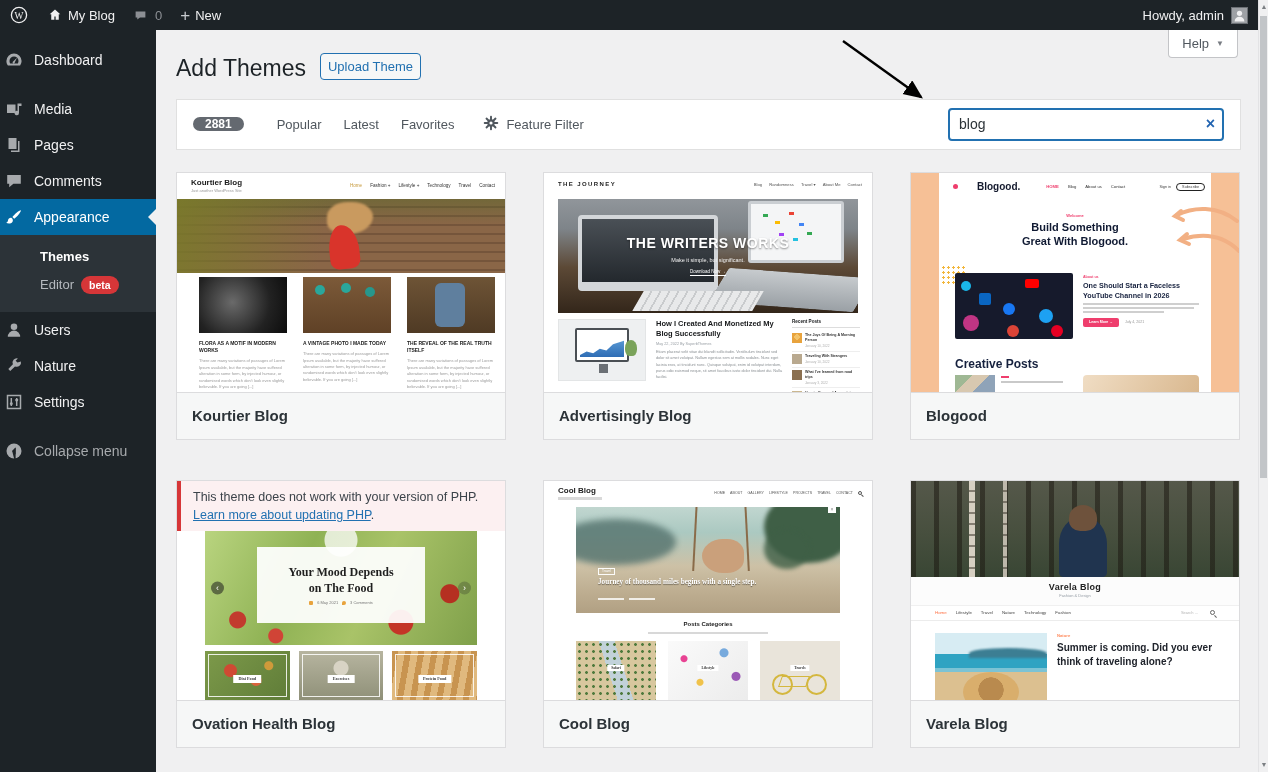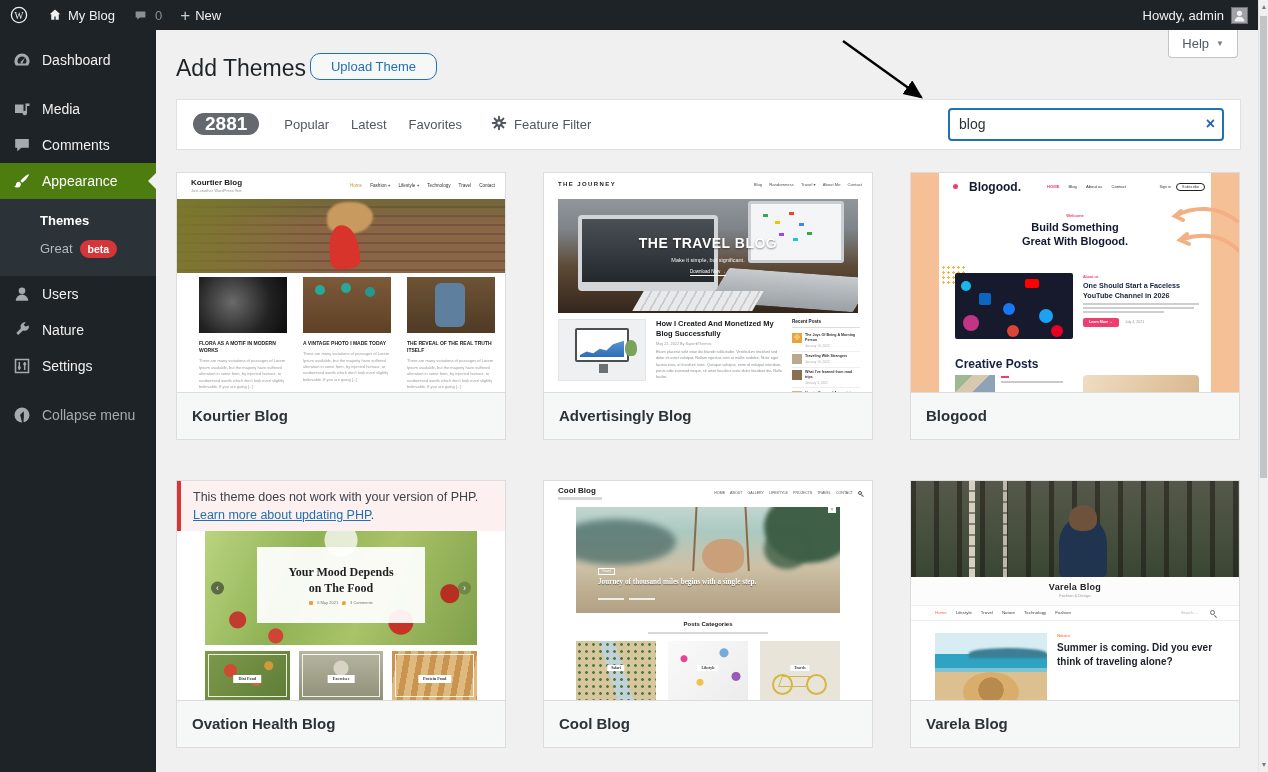--- a/index.html
+++ b/index.html
@@ -13,43 +13,43 @@
   .ab-item svg{display:block}
   .ab-count{color:#8c8f94;margin-left:2px}
   .ab-right{margin-left:auto;display:flex;align-items:center;gap:7px;padding:0 10px;cursor:pointer}
   .ab-greeting{color:#f0f0f1}
   .avatar{width:17px;height:17px;background:#9ea1a5;border:1px solid #6c7075;display:flex;align-items:end;justify-content:center;overflow:hidden}
   .avatar svg{display:block}
   .plus-glyph{font-size:17px;font-weight:400;color:#c8cbcf;line-height:1}
 
   
   .sidebar{position:absolute;left:0;top:30px;width:156px;height:742px;background:#1d2327;color:#f0f0f1;font-size:14px;z-index:30;padding-top:12px}
-  .mi{display:flex;align-items:center;gap:10px;padding:8px 8px 8px 12px;cursor:pointer;position:relative}
+  .mi{display:flex;align-items:center;gap:10px;padding:8px 8px 8px 4px;cursor:pointer;position:relative}
   .mi .ico{width:20px;height:20px;color:#a7aaad;flex:none}
   .mi .ico svg{display:block}
-  .mi.active{background:#4d7c0f;color:#fff}
+  .mi.active{background:#0369a1;color:#fff}
   .mi.active .ico{color:#fff}
   .mi.active::after{content:"";position:absolute;right:0;top:50%;margin-top:-8px;border:8px solid transparent;border-right-color:#f0f0f1}
   .mi.dim{color:#a7aaad}
   .sep{height:13px}
   .submenu{background:#2c3338;padding:8px 0 12px}
   .smi{padding:6px 12px 6px 40px;font-size:13px;color:#b4b9be;cursor:pointer;display:flex;align-items:center;gap:7px}
   .smi.current{color:#fff;font-weight:700}
   .beta{background:#d63638;color:#fff;font-size:10.5px;font-weight:700;padding:1.5px 8px;border-radius:9px;line-height:1.4}
 
   
   .content{position:absolute;left:156px;top:30px;right:10px;bottom:0}
   .help-tab{position:absolute;top:0;right:20px;background:#fff;border:1px solid #c3c4c7;border-top:none;border-radius:0 0 4px 4px;padding:6px 13px;font-size:13px;color:#50575e;display:flex;align-items:center;gap:7px;cursor:pointer;z-index:5}
   .help-caret{font-size:8px;color:#787c82}
   .title-row{padding:24px 0 0 20px;display:flex;align-items:center}
   h1.page-title{font-size:23px;font-weight:400;color:#1d2327;line-height:1.3}
-  .upload-btn{margin-left:4px;font-size:13px;font-family:inherit;padding:5px 20px;color:#2271b1;border:1px solid #2271b1;border-radius:10px;background:#f6f7f7;cursor:pointer;position:relative;top:-2px}
+  .upload-btn{margin-left:14px;font-size:13px;font-family:inherit;padding:5px 7px;color:#2271b1;border:1px solid #2271b1;border-radius:4px;background:#f6f7f7;cursor:pointer;position:relative;top:-2px}
 
   .wp-filter{margin:15px 17px 0 20px;height:51px;background:#fff;border:1px solid #e0e0e0;display:flex;align-items:center;padding:0 16px}
-  .count-badge{background:#646970;color:#fff;border-radius:30px;padding:0 12px;font-size:19px;font-weight:600;margin-right:14px}
+  .count-badge{background:#646970;color:#fff;border-radius:30px;padding:0 12px;font-size:12px;font-weight:600;margin-right:22px}
   .flink{font-size:13px;color:#50575e;margin:0 11px;cursor:pointer;text-decoration:none}
   .gearlink{display:flex;align-items:center;gap:7px;margin-left:18px}
   .gearlink svg{color:#50575e}
   .searchwrap{margin-left:auto;position:relative}
   .search-input{width:276px;height:33px;border:2px solid #2271b1;border-radius:4px;padding:0 30px 0 9px;font-size:14px;font-family:inherit;color:#2c3338;outline:none;background:#fff}
   .clear-x{position:absolute;right:9px;top:50%;transform:translateY(-50%);color:#2264b1;font-size:16px;font-weight:700;cursor:pointer;line-height:1}
 
   .annot{position:absolute;left:679px;top:3px;width:100px;height:75px;z-index:20;pointer-events:none}
 
   
@@ -114,21 +114,21 @@
   .t2ri.r2 .th{background:#b9a98f}
   .t2ri.r3 .th{background:#8a6f50}
   .t2ri.r4 .th{background:#cbb78f}
   .t2ri .rt{font-size:3.6px;color:#333;font-weight:600;line-height:1.35}
   .t2ri .rd{font-size:3.2px;color:#b0b0b0;margin-top:1px}
 
   
   .shot.t3{background:#f6c096}
   .t3page{position:absolute;left:28px;right:28px;top:0;bottom:0;background:#fff}
   .t3head{position:absolute;left:42px;right:34px;top:8px;height:12px;display:flex;align-items:center;z-index:2}
-  .t3brand{font-size:12px;font-weight:800;color:#141a2e;display:flex;align-items:center;gap:11px}
+  .t3brand{font-size:10px;font-weight:800;color:#141a2e;display:flex;align-items:center;gap:19px}
   .t3dot{width:5px;height:5px;border-radius:50%;background:#ef3e6d}
   .t3nav{display:flex;gap:9px;margin-left:26px;font-size:4.2px;color:#333;align-items:center}
   .t3nav .on{color:#ef3e6d;font-weight:700}
   .t3acct{margin-left:auto;display:flex;align-items:center;gap:5px;font-size:3.8px;color:#444}
   .t3sub{border:.5px solid #222;border-radius:6px;padding:1px 5px}
   .t3welcome{position:absolute;top:40px;left:0;right:0;text-align:center;font-size:4px;color:#ef3e6d;font-weight:700;z-index:2}
   .t3h1{position:absolute;top:47px;left:0;right:0;text-align:center;font-size:11px;font-weight:800;color:#101a33;line-height:1.3;z-index:2}
   .t3arrows{position:absolute;right:-2px;top:28px;width:74px;height:64px;z-index:3}
   .t3dots{position:absolute;left:30px;top:92px;width:26px;height:20px;background:radial-gradient(#f2b63a 1px,transparent 1.4px);background-size:5px 5px;z-index:2}
   .t3img{position:absolute;left:44px;top:100px;width:118px;height:66px;background:#161a2c;border-radius:2px;overflow:hidden;z-index:2}
@@ -303,39 +303,48 @@
           <svg viewBox="0 0 20 20" width="20" height="20" fill="currentColor">
             <path d="M3 5.5h8.5V14H3z"></path>
             <path d="M13.5 4.5V12a2.2 2.2 0 1 0 1.5 2.1V7h2.5V4.5z"></path>
           </svg>
         </span>
       <span>Media</span>
     </div>
     <div class="mi">
       <span class="ico">
           <svg viewBox="0 0 20 20" width="20" height="20" fill="currentColor">
+            <path d="M4.5 3h8v11h-8z"></path>
+            <path d="M14 6h1.5v11H7V15.5h7z"></path>
+          </svg>
+        </span>
+      <span>Pages</span>
+    </div>
+    <div class="mi">
+      <span class="ico">
+          <svg viewBox="0 0 20 20" width="20" height="20" fill="currentColor">
             <path d="M3.2 4h13.6v8.8H9.4l-4.2 3.4v-3.4H3.2z"></path>
           </svg>
         </span>
       <span>Comments</span>
     </div>
     <div class="mi active">
       <span class="ico">
           <svg viewBox="0 0 20 20" width="20" height="20" fill="currentColor">
             <path d="M17 3.2c-2.4.3-6.6 4.2-8.6 6.8l1.8 1.8C12.8 9.8 16.7 5.6 17 3.2zM7.6 10.9c-1.8-.4-3.4.8-3.6 2.5-.1 1.2-1.1 2-1.9 2.4 1.6 1 4.9 1.3 6.3-.8.9-1.4.6-3.1-.8-4.1z"></path>
           </svg>
         </span>
       <span>Appearance</span>
     </div>
     <div class="submenu">
       <div class="smi current">
           <span>Themes</span>
         </div>
       <div class="smi">
-        <span>Great</span>
+        <span>Editor</span>
         <span class="beta">beta</span>
       </div>
     </div>
     <div class="mi">
       <span class="ico">
           <svg viewBox="0 0 20 20" width="20" height="20" fill="currentColor">
             <circle cx="10" cy="6.8" r="3.3"></circle>
             <path d="M3.8 16.8a6.2 6.2 0 0 1 12.4 0z"></path>
           </svg>
         </span>
@@ -476,21 +485,21 @@
             </div>
           </div>
           <div class="t2hero">
             <div class="t2imac"></div>
             <div class="t2mb">
                 <div class="t2dot"></div>
               </div>
             <div class="t2kb"></div>
               <div class="t2kb2"></div>
             <div class="t2ov">
-              <div class="t2t">THE TRAVEL BLOG</div>
+              <div class="t2t">THE WRITERS WORKS</div>
               <div class="t2s">Make it simple, but significant.</div>
               <div class="t2c">Download Now →</div>
             </div>
           </div>
           <div class="t2thumb">
             <div class="t2mon">
                 <div class="t2chart"></div>
               </div>
               <div class="t2stand"></div>
               <div class="t2plant"></div>

